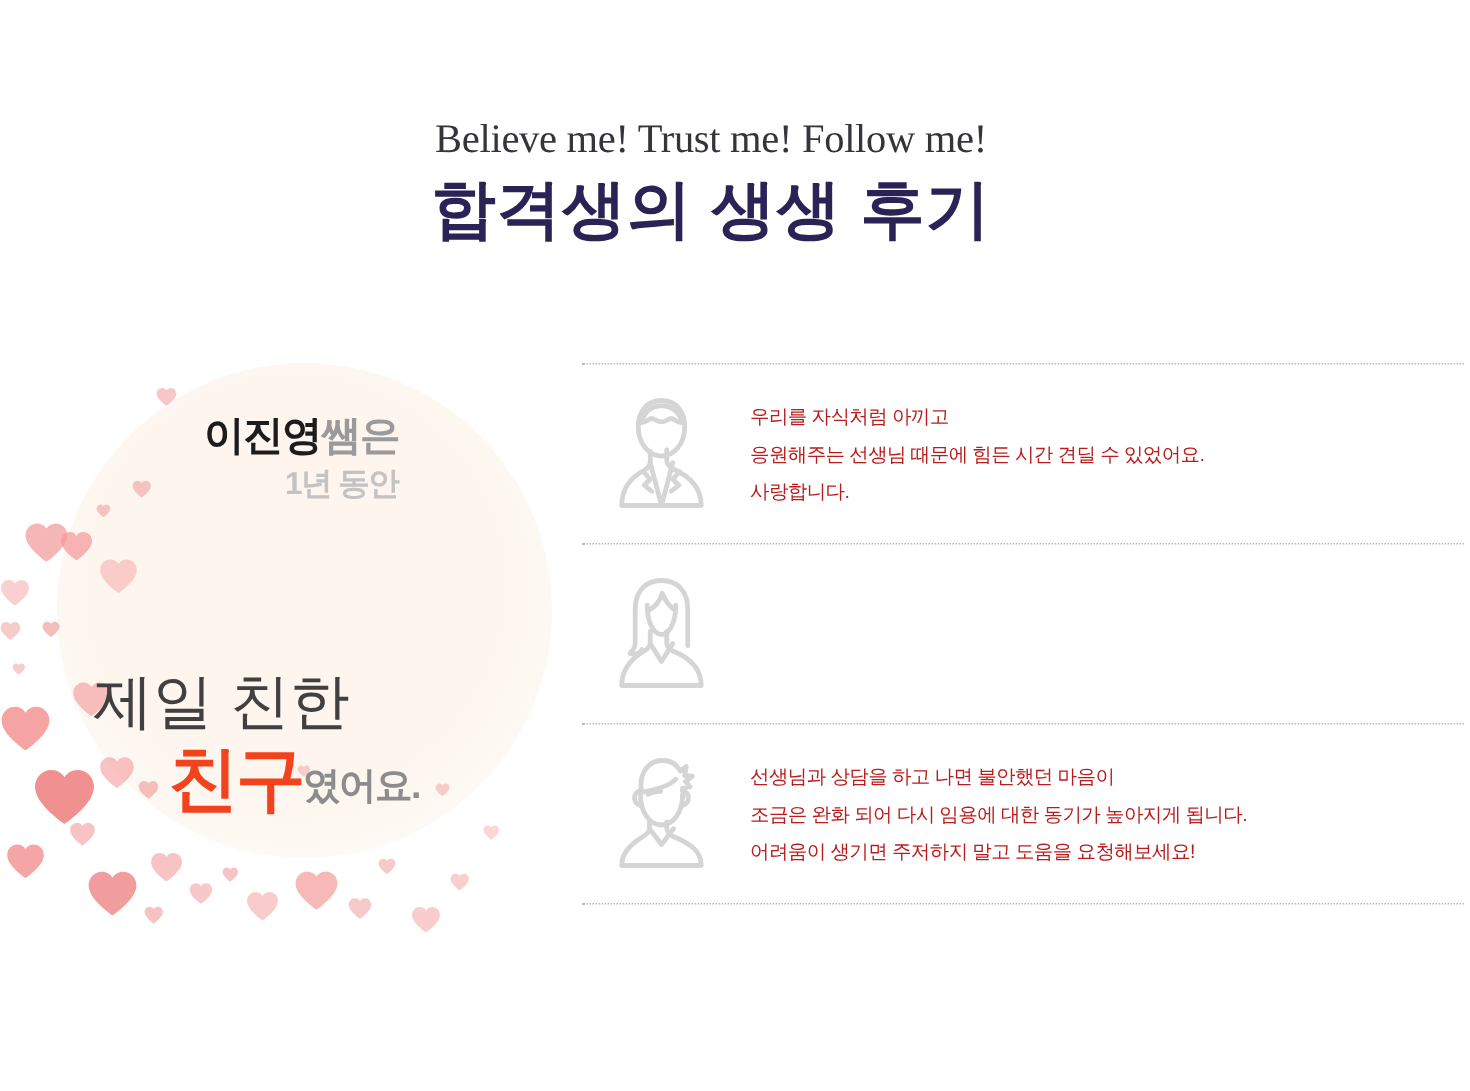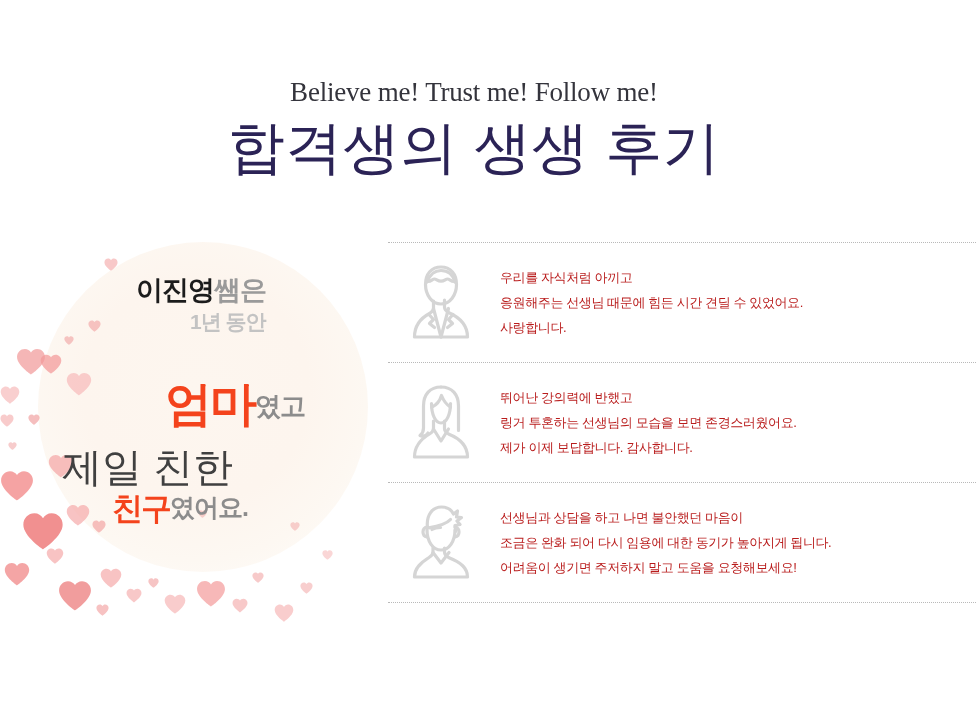--- a/index.html
+++ b/index.html
@@ -28,22 +28,22 @@
     font-family: "Liberation Serif", "DejaVu Serif", serif;
     font-size: 27px;
     letter-spacing: -0.2px;
     color: #34343c;
     line-height: 1.1;
     white-space: nowrap;
   }
   .header-title {
     margin-top: 8px;
     font-family: "Liberation Sans", "DejaVu Sans", sans-serif;
-    font-size: 57px;
-    font-weight: normal;
+    font-size: 43px;
+    font-weight: bold;
     letter-spacing: 0.5px;
     color: #2b2356;
     line-height: 1.12;
     white-space: nowrap;
   }
 
   
   .promo {
     position: absolute;
     left: 0;
@@ -92,21 +92,21 @@
   .ln1 .mid   { color: #9a9a9a; font-weight: bold; }
   .ln2 { left: 190px; top: 76px; font-size: 21px; letter-spacing: -1px; color: #c3c3c3; font-weight: bold; }
 
   .ln3 { left: 165px; top: 141px; }
   .ln3 .big   { font-size: 47px; font-weight: bold; color: #f4431c; letter-spacing: -2px; }
   .ln3 .tail  { font-size: 26px; font-weight: bold; color: #8c8c8c; letter-spacing: -1px; position: relative; top: -5px; }
 
   .ln4 { left: 62px; top: 208px; font-size: 40px; color: #404040; letter-spacing: 0px; }
 
   .ln5 { left: 112px; top: 256px; }
-  .ln5 .big   { font-size: 31px; font-weight: bold; color: #f4431c; letter-spacing: -2px; }
+  .ln5 .big   { font-size: 47px; font-weight: bold; color: #f4431c; letter-spacing: -2px; }
   .ln5 .tail  { font-size: 25px; font-weight: bold; color: #8c8c8c; letter-spacing: -1px; position: relative; top: -3px; }
 
   
   .reviews {
     position: absolute;
     left: 388px;
     top: 242px;
     width: 588px;
   }
   .divider {
@@ -193,23 +193,20 @@
     </svg>
   </div>
 
   <div class="promo-text">
     <div class="line ln1">
       <span class="hl"><span class="dark">이진영</span><span class="mid">쌤은</span></span>
     </div>
     <div class="line ln2">
       <span class="hl">1년 동안</span>
     </div>
-    <div class="line ln3">
-      <span class="big">엄마</span><span class="tail">였고</span>
-    </div>
     <div class="line ln4">제일 친한</div>
     <div class="line ln5">
       <span class="big">친구</span><span class="tail">였어요.</span>
     </div>
   </div>
 </div>
 
 <div class="reviews">
 
   <div class="divider"></div>
@@ -238,25 +235,20 @@
   <div class="review">
     <div class="avatar">
       <svg width="70" height="80" viewBox="0 0 70 80" fill="none" stroke="#d5d5d5" stroke-width="3.2" stroke-linejoin="round" stroke-linecap="round" xmlns="http://www.w3.org/2000/svg">
         <path d="M35 4C24 4 17.5 11.5 17.5 23v22c0 3.5-1 5.5-3.5 7.5 3.5 1.5 6.5 0 8-2.5"></path>
         <path d="M35 4c11 0 17.5 7.5 17.5 19v24.5"></path>
         <path d="M25.5 20.5c0 11 4 19.5 9.5 19.5s9.5-8.5 9.5-19.5"></path>
         <path d="M26 24c4.5-2 8-6.5 9.5-11.5 2 5 5.5 9.5 9 11.5"></path>
         <path d="M27.5 38v7.5c0 2.5-1.5 4-4 5.5C15 56 8.5 63 8.5 74h53c0-11-6.5-18-19-23-2.5-1.5-4-3-4-5.5V38"></path>
         <path d="M27.5 46L35 58l7.5-12"></path>
       </svg>
-    </div>
-    <div class="review-body">
-      <p>뛰어난 강의력에 반했고</p>
-      <p>링거 투혼하는 선생님의 모습을 보면 존경스러웠어요.</p>
-      <p>제가 이제 보답합니다. 감사합니다.</p>
     </div>
   </div>
 
   <div class="divider"></div>
 
   <div class="review">
     <div class="avatar">
       <svg width="70" height="80" viewBox="0 0 70 80" fill="none" stroke="#d5d5d5" stroke-width="3.2" stroke-linejoin="round" stroke-linecap="round" xmlns="http://www.w3.org/2000/svg">
         <path d="M21 24c-2.5.5-4 2.5-4 5s1.5 4.5 4 5"></path>
         <path d="M49 24c2.5.5 4 2.5 4 5s-1.5 4.5-4 5"></path>

